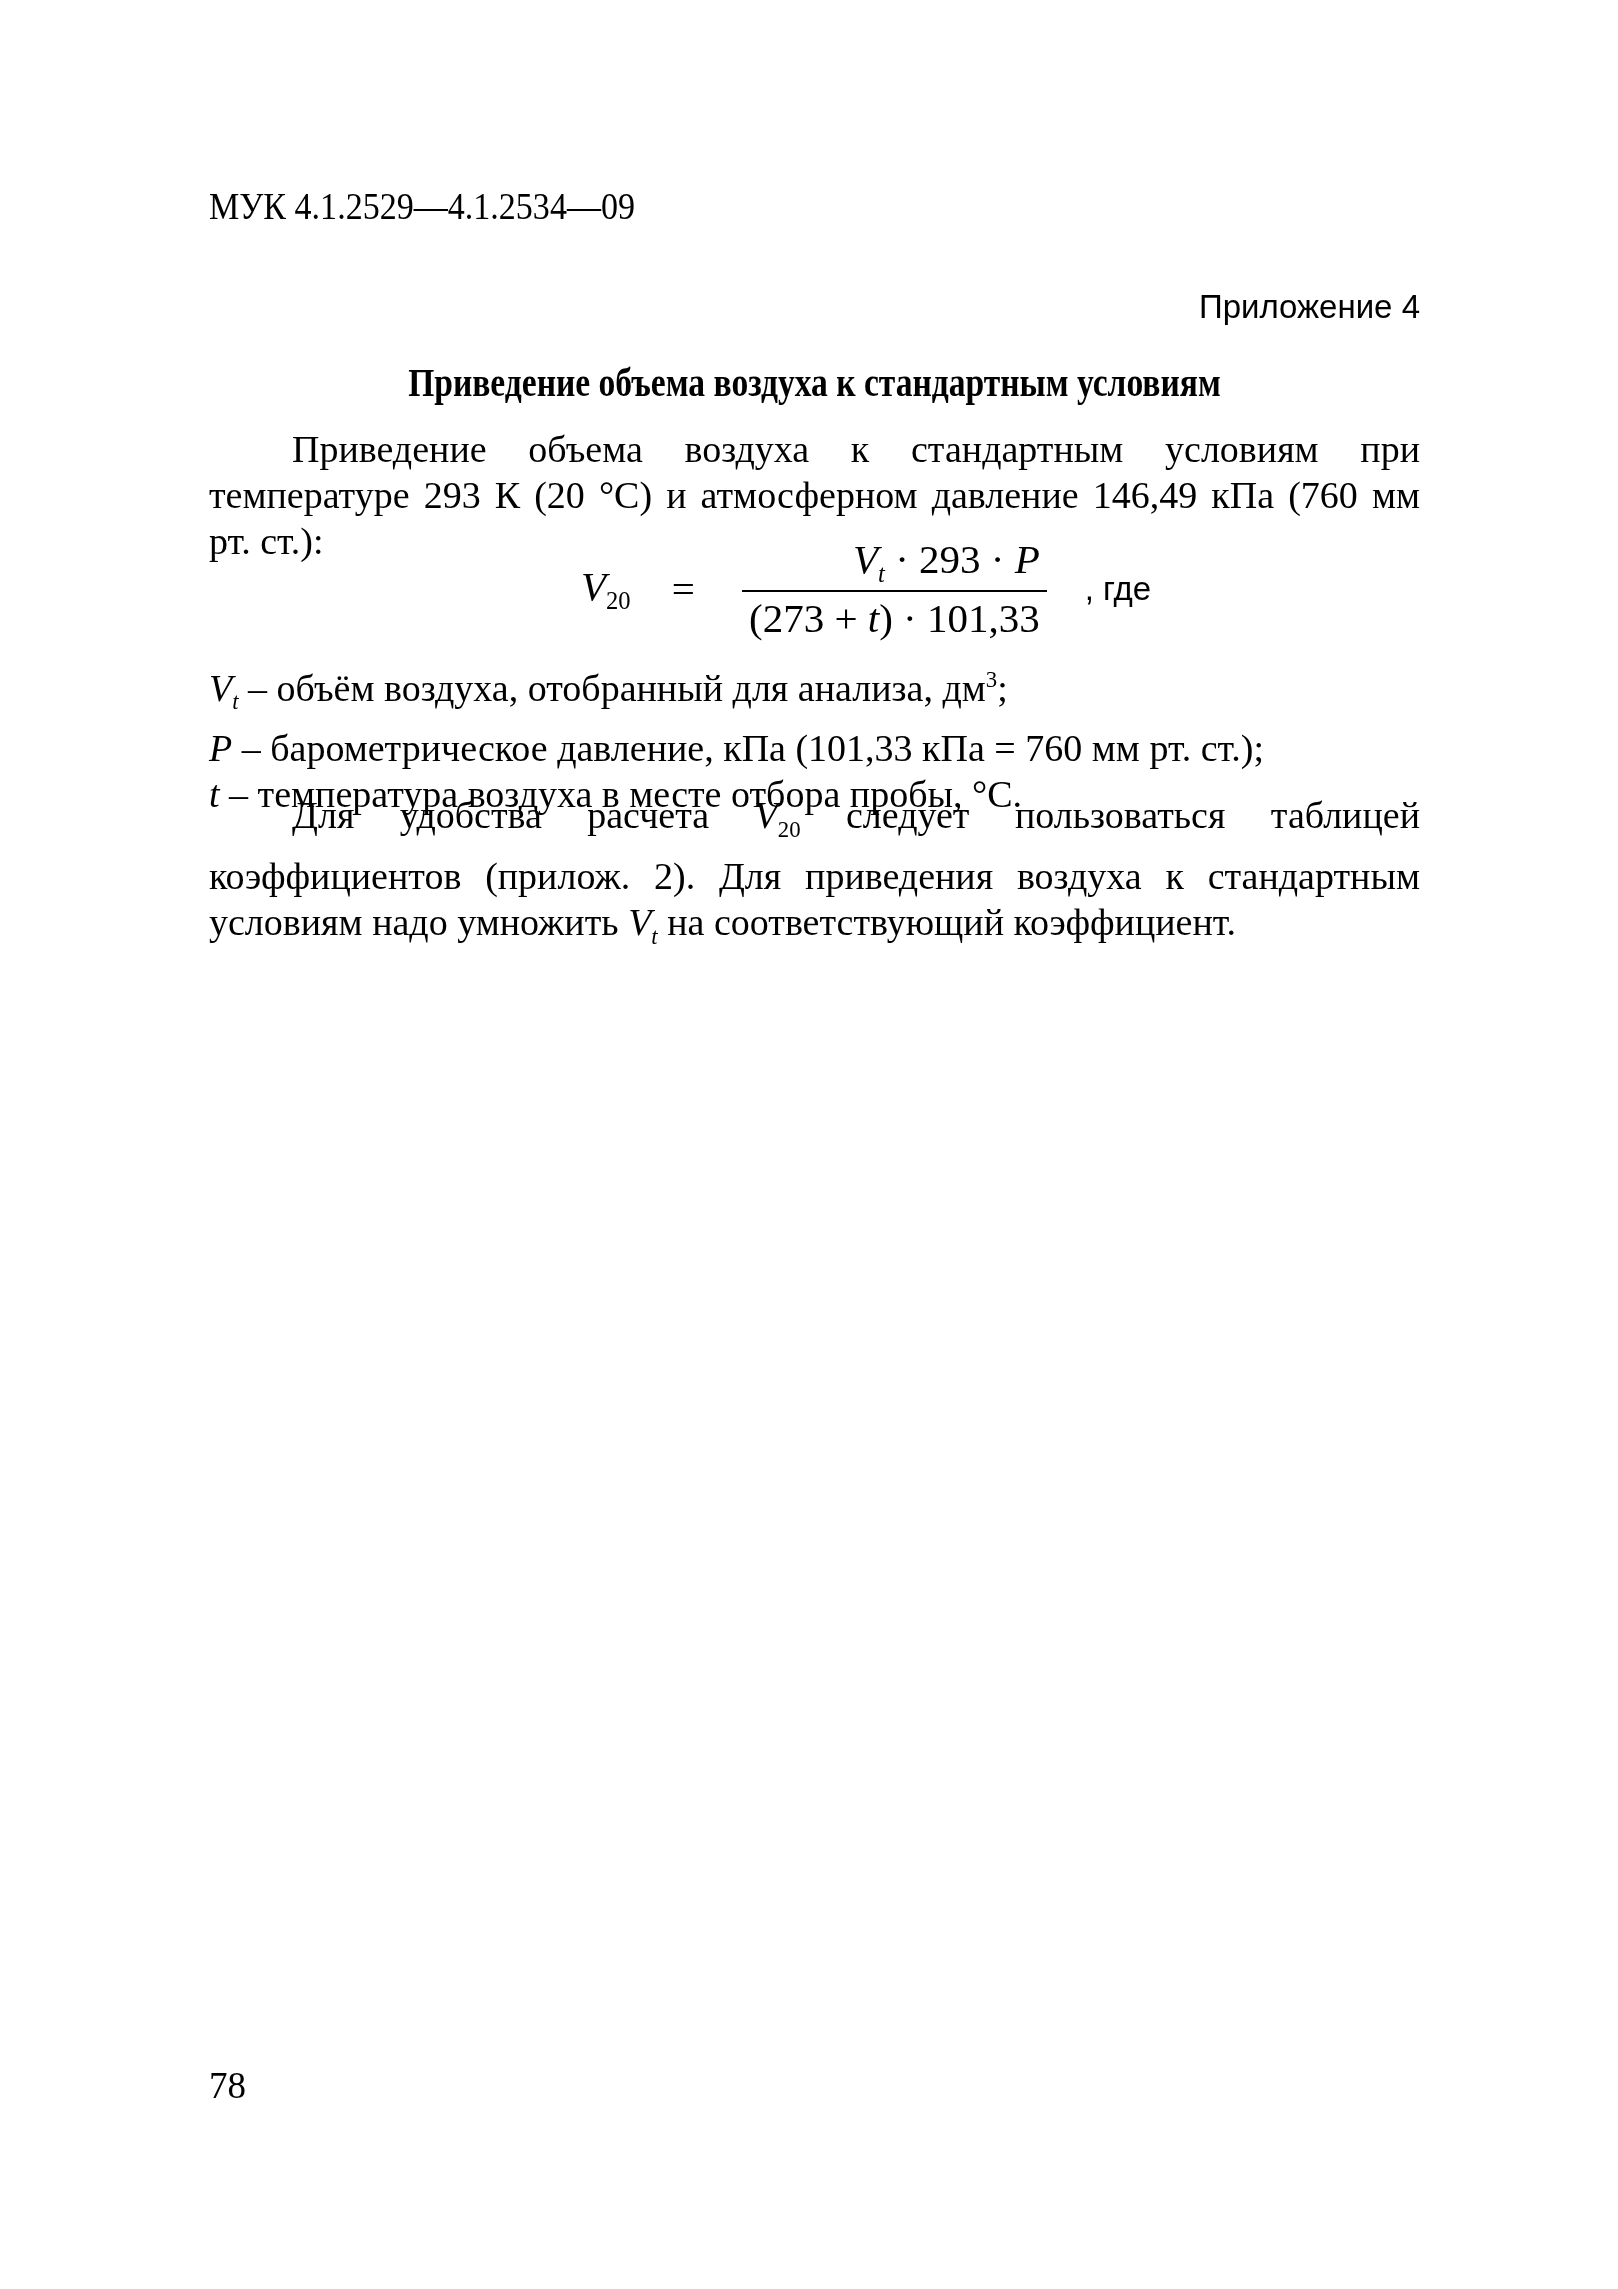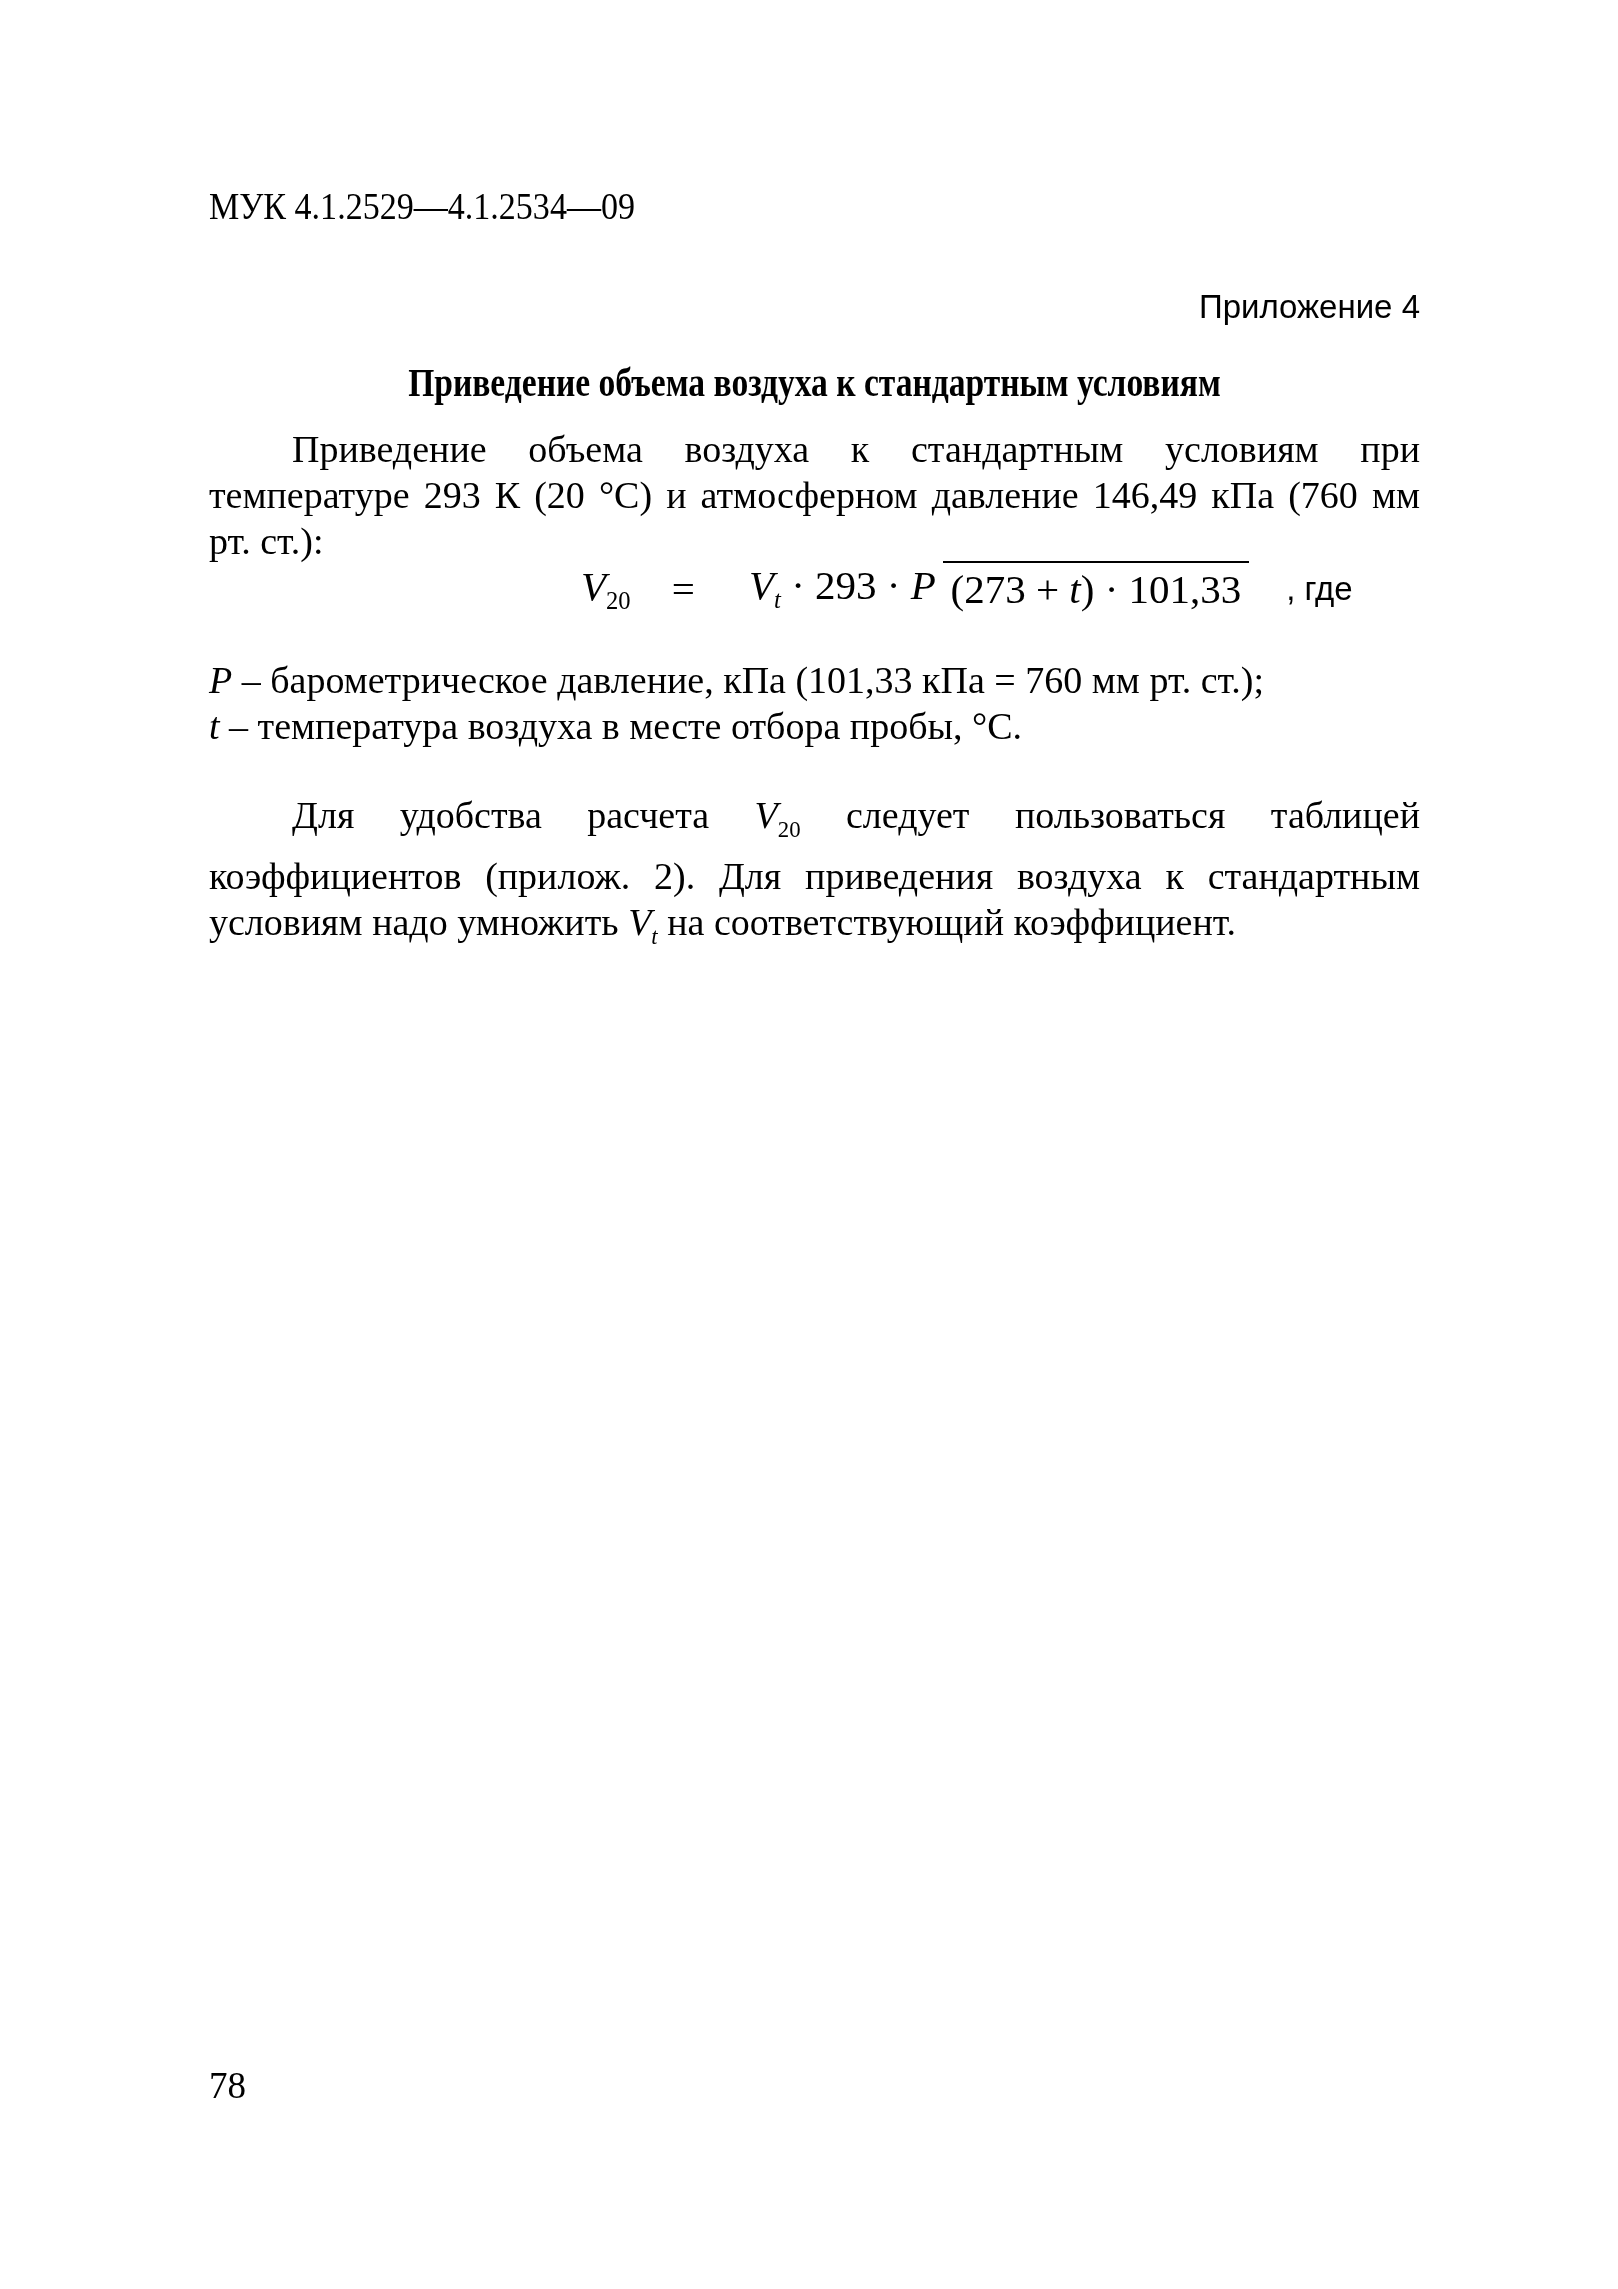--- a/index.html
+++ b/index.html
@@ -7,21 +7,21 @@
     .serif { font-family: "Liberation Serif", "DejaVu Serif", serif; }
     .sans { font-family: "Liberation Sans", "DejaVu Sans", sans-serif; }
     .running-header { position: absolute; left: 209px; top: 185px; font-size: 37px; letter-spacing: 0; transform: scaleX(0.92); transform-origin: left; }
     .appendix-label { position: absolute; right: 199px; top: 288px; font-size: 33px; }
     .section-title { position: absolute; left: 209px; width: 1211px; top: 360px; text-align: center; font-size: 39px; font-weight: bold; transform: scaleX(0.86); transform-origin: center; }
     .body-text { position: absolute; left: 209px; width: 1211px; font-size: 38px; line-height: 46px; text-align: justify; }
     .body-text p { margin: 0; }
     .indent { text-indent: 83px; }
     .para1 { top: 426px; }
     .formula { position: absolute; left: 581px; top: 533px; height: 111px; font-size: 41px; display: flex; align-items: center; gap: 32px; }
-    .frac { display: inline-flex; flex-direction: row; align-items: flex-start; margin: 0 5.5px; }
+    .frac { display: inline-flex; flex-direction: column; align-items: flex-end; margin: 0 5.5px; }
     .frac .num { padding: 0 7.4px 1.8px; }
     .frac .den { border-top: 2.8px solid #000; padding: 1.8px 7.4px 0; }
     .italic { font-style: italic; }
     sub, sup { font-size: 60%; }
     .defs { top: 657px; }
     .defs p { margin: 0; padding-left: 0; }
     .para2 { top: 792px; }
     .page-number { position: absolute; left: 209px; top: 2064px; font-size: 37px; }
   </style>
 </head>
@@ -40,20 +40,21 @@
   <span><span class="italic">V</span><sub>20</sub></span>
   <span style="margin:0 9.2px">=</span>
   <span class="frac">
     <span class="num"><span class="italic">V</span><sub class="italic">t</sub><span> · 293 · </span><span class="italic">P</span></span>
     <span class="den"><span>(273 + </span><span class="italic">t</span><span>) · 101,33</span></span>
   </span>
   <span class="sans" style="font-size:33px">, где</span>
 </div>
 
 <div class="body-text serif defs">
+  <p><span class="italic">V</span><sub class="italic">t</sub><span> – объём воздуха, отобранный для анализа, дм</span><sup>3</sup><span>;</span></p>
   <p><span class="italic">P</span><span> – барометрическое давление, кПа (101,33 кПа = 760 мм рт. ст.);</span></p>
   <p><span class="italic">t</span><span> – температура воздуха в месте отбора пробы, °С.</span></p>
 </div>
 
 <div class="body-text serif para2">
   <p class="indent"><span>Для удобства расчета </span><span class="italic">V</span><sub>20</sub><span> следует пользоваться таблицей коэффициентов (прилож. 2). Для приведения воздуха к стандартным условиям надо умножить </span><span class="italic">V</span><sub class="italic">t</sub><span> на соответствующий коэффициент.</span></p>
 </div>
 
 <div class="page-number serif">78</div>
 

